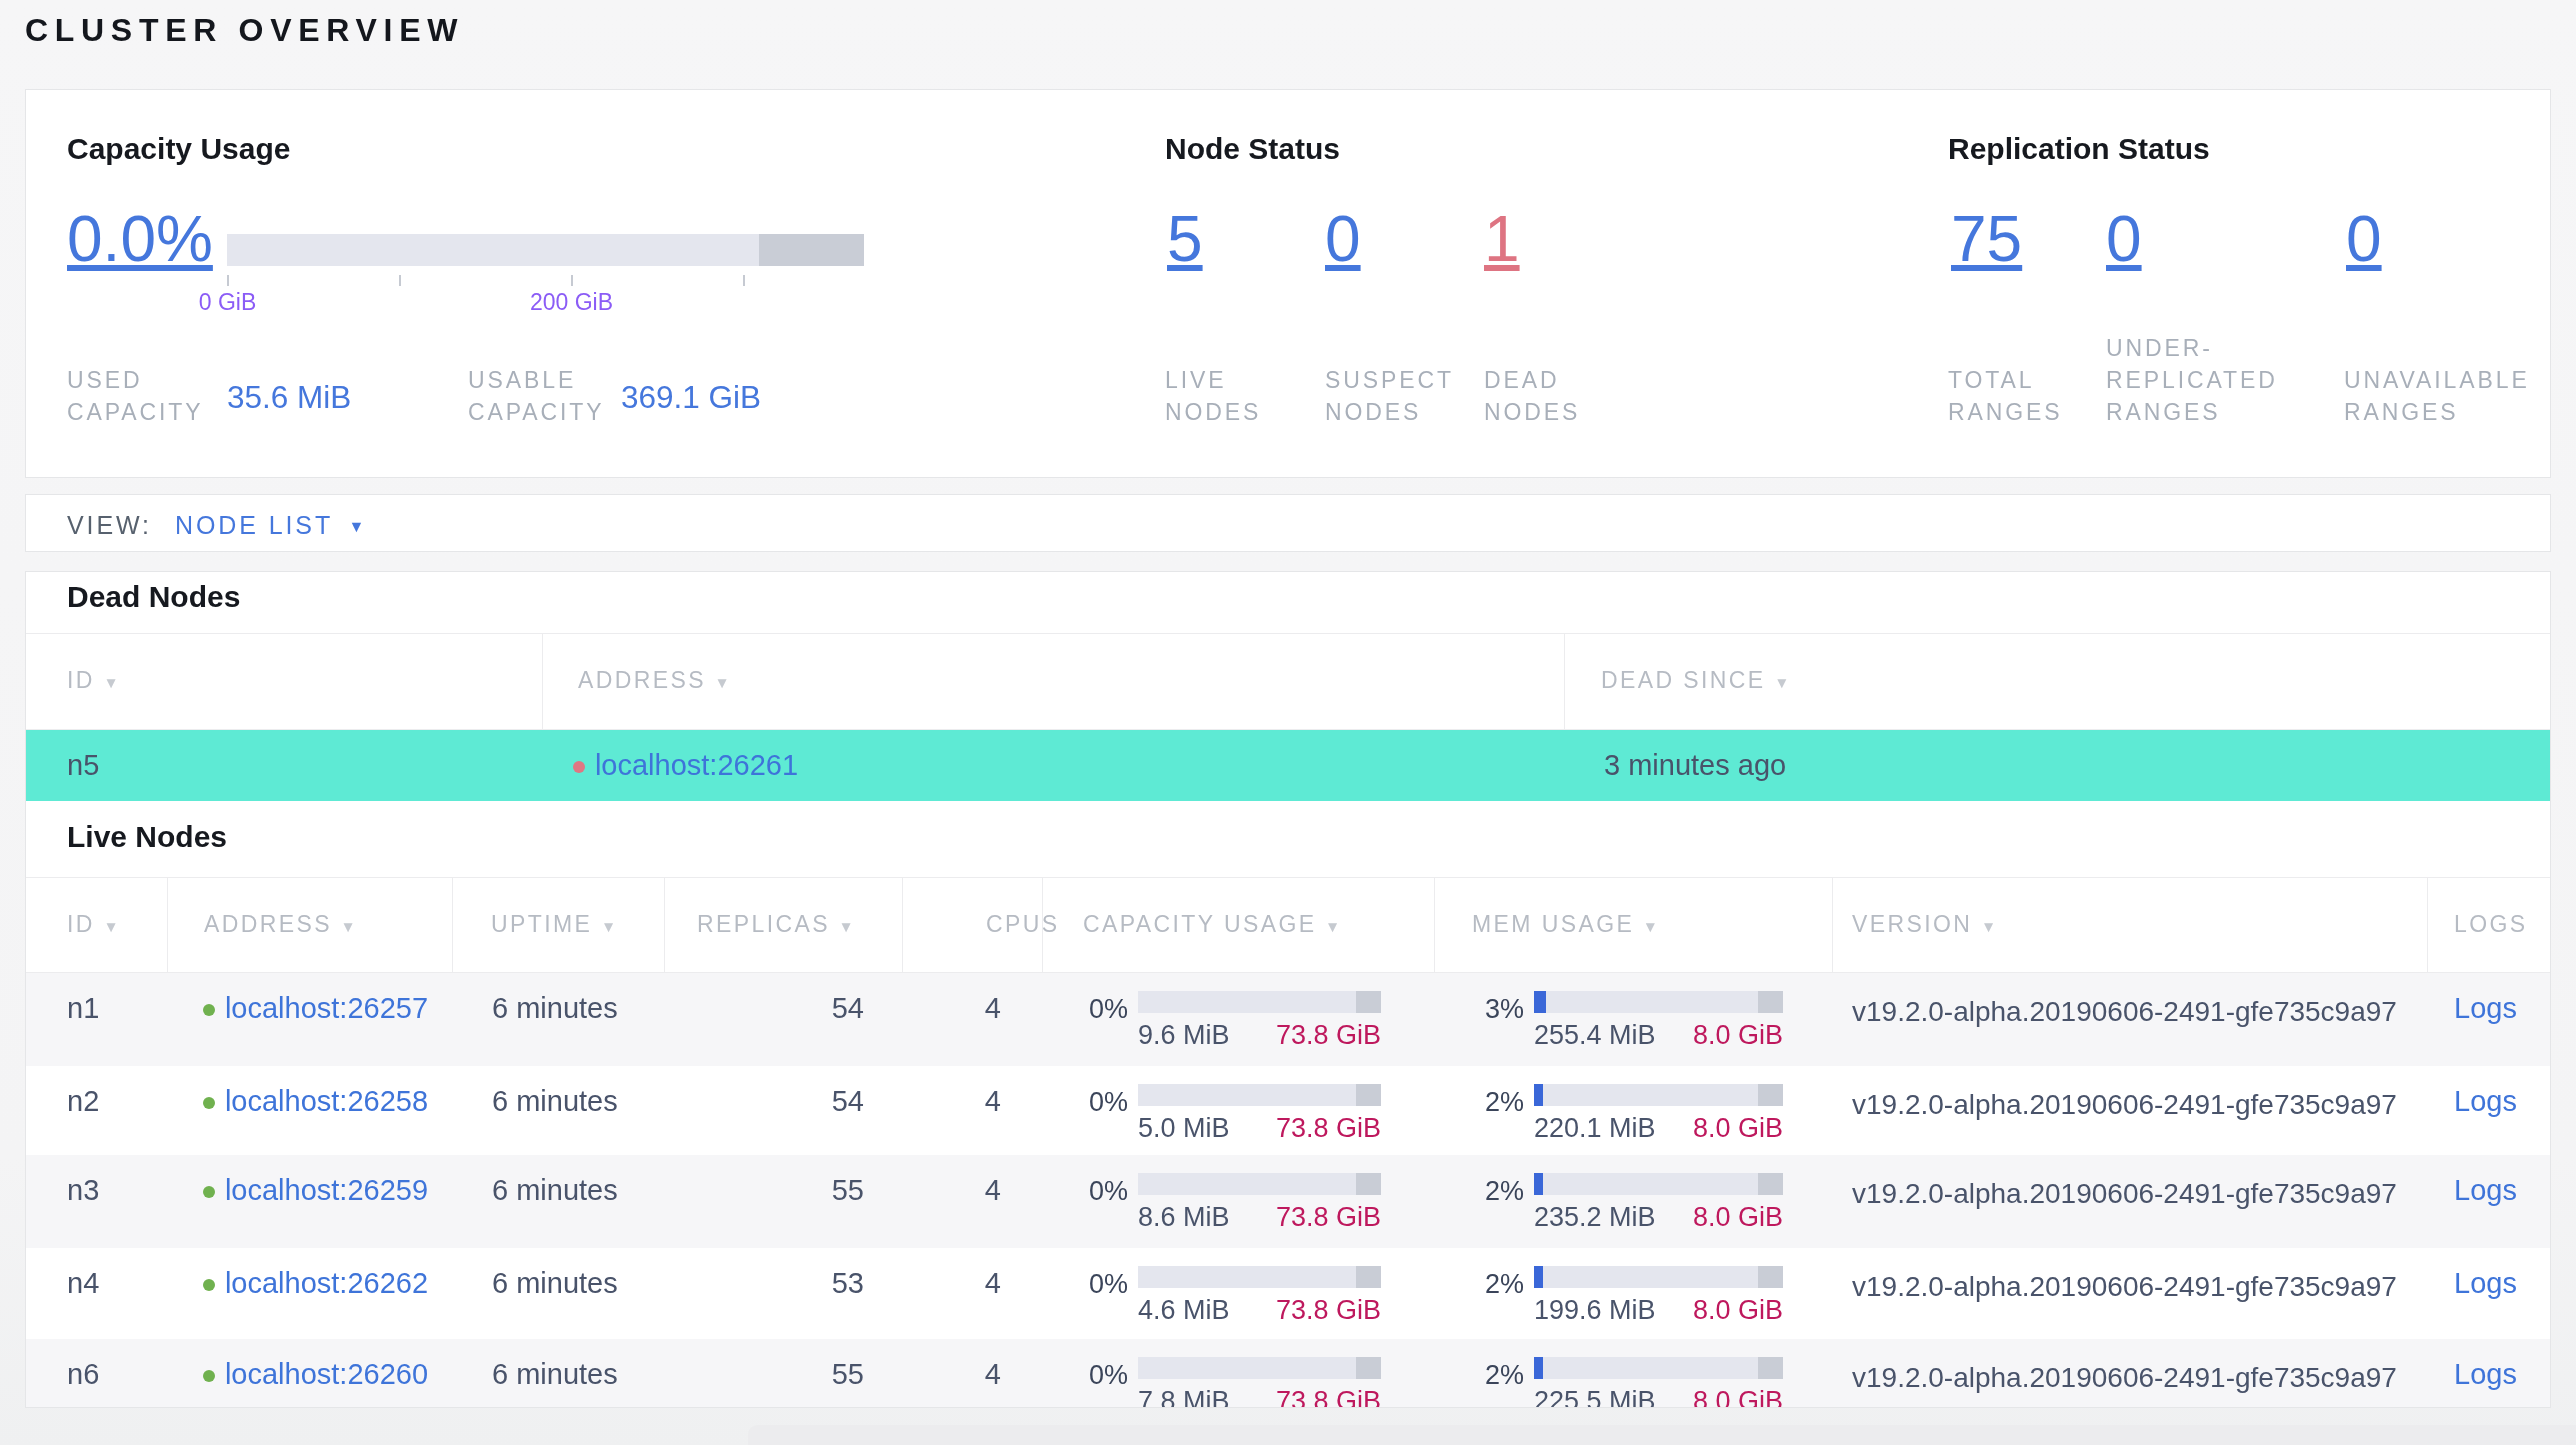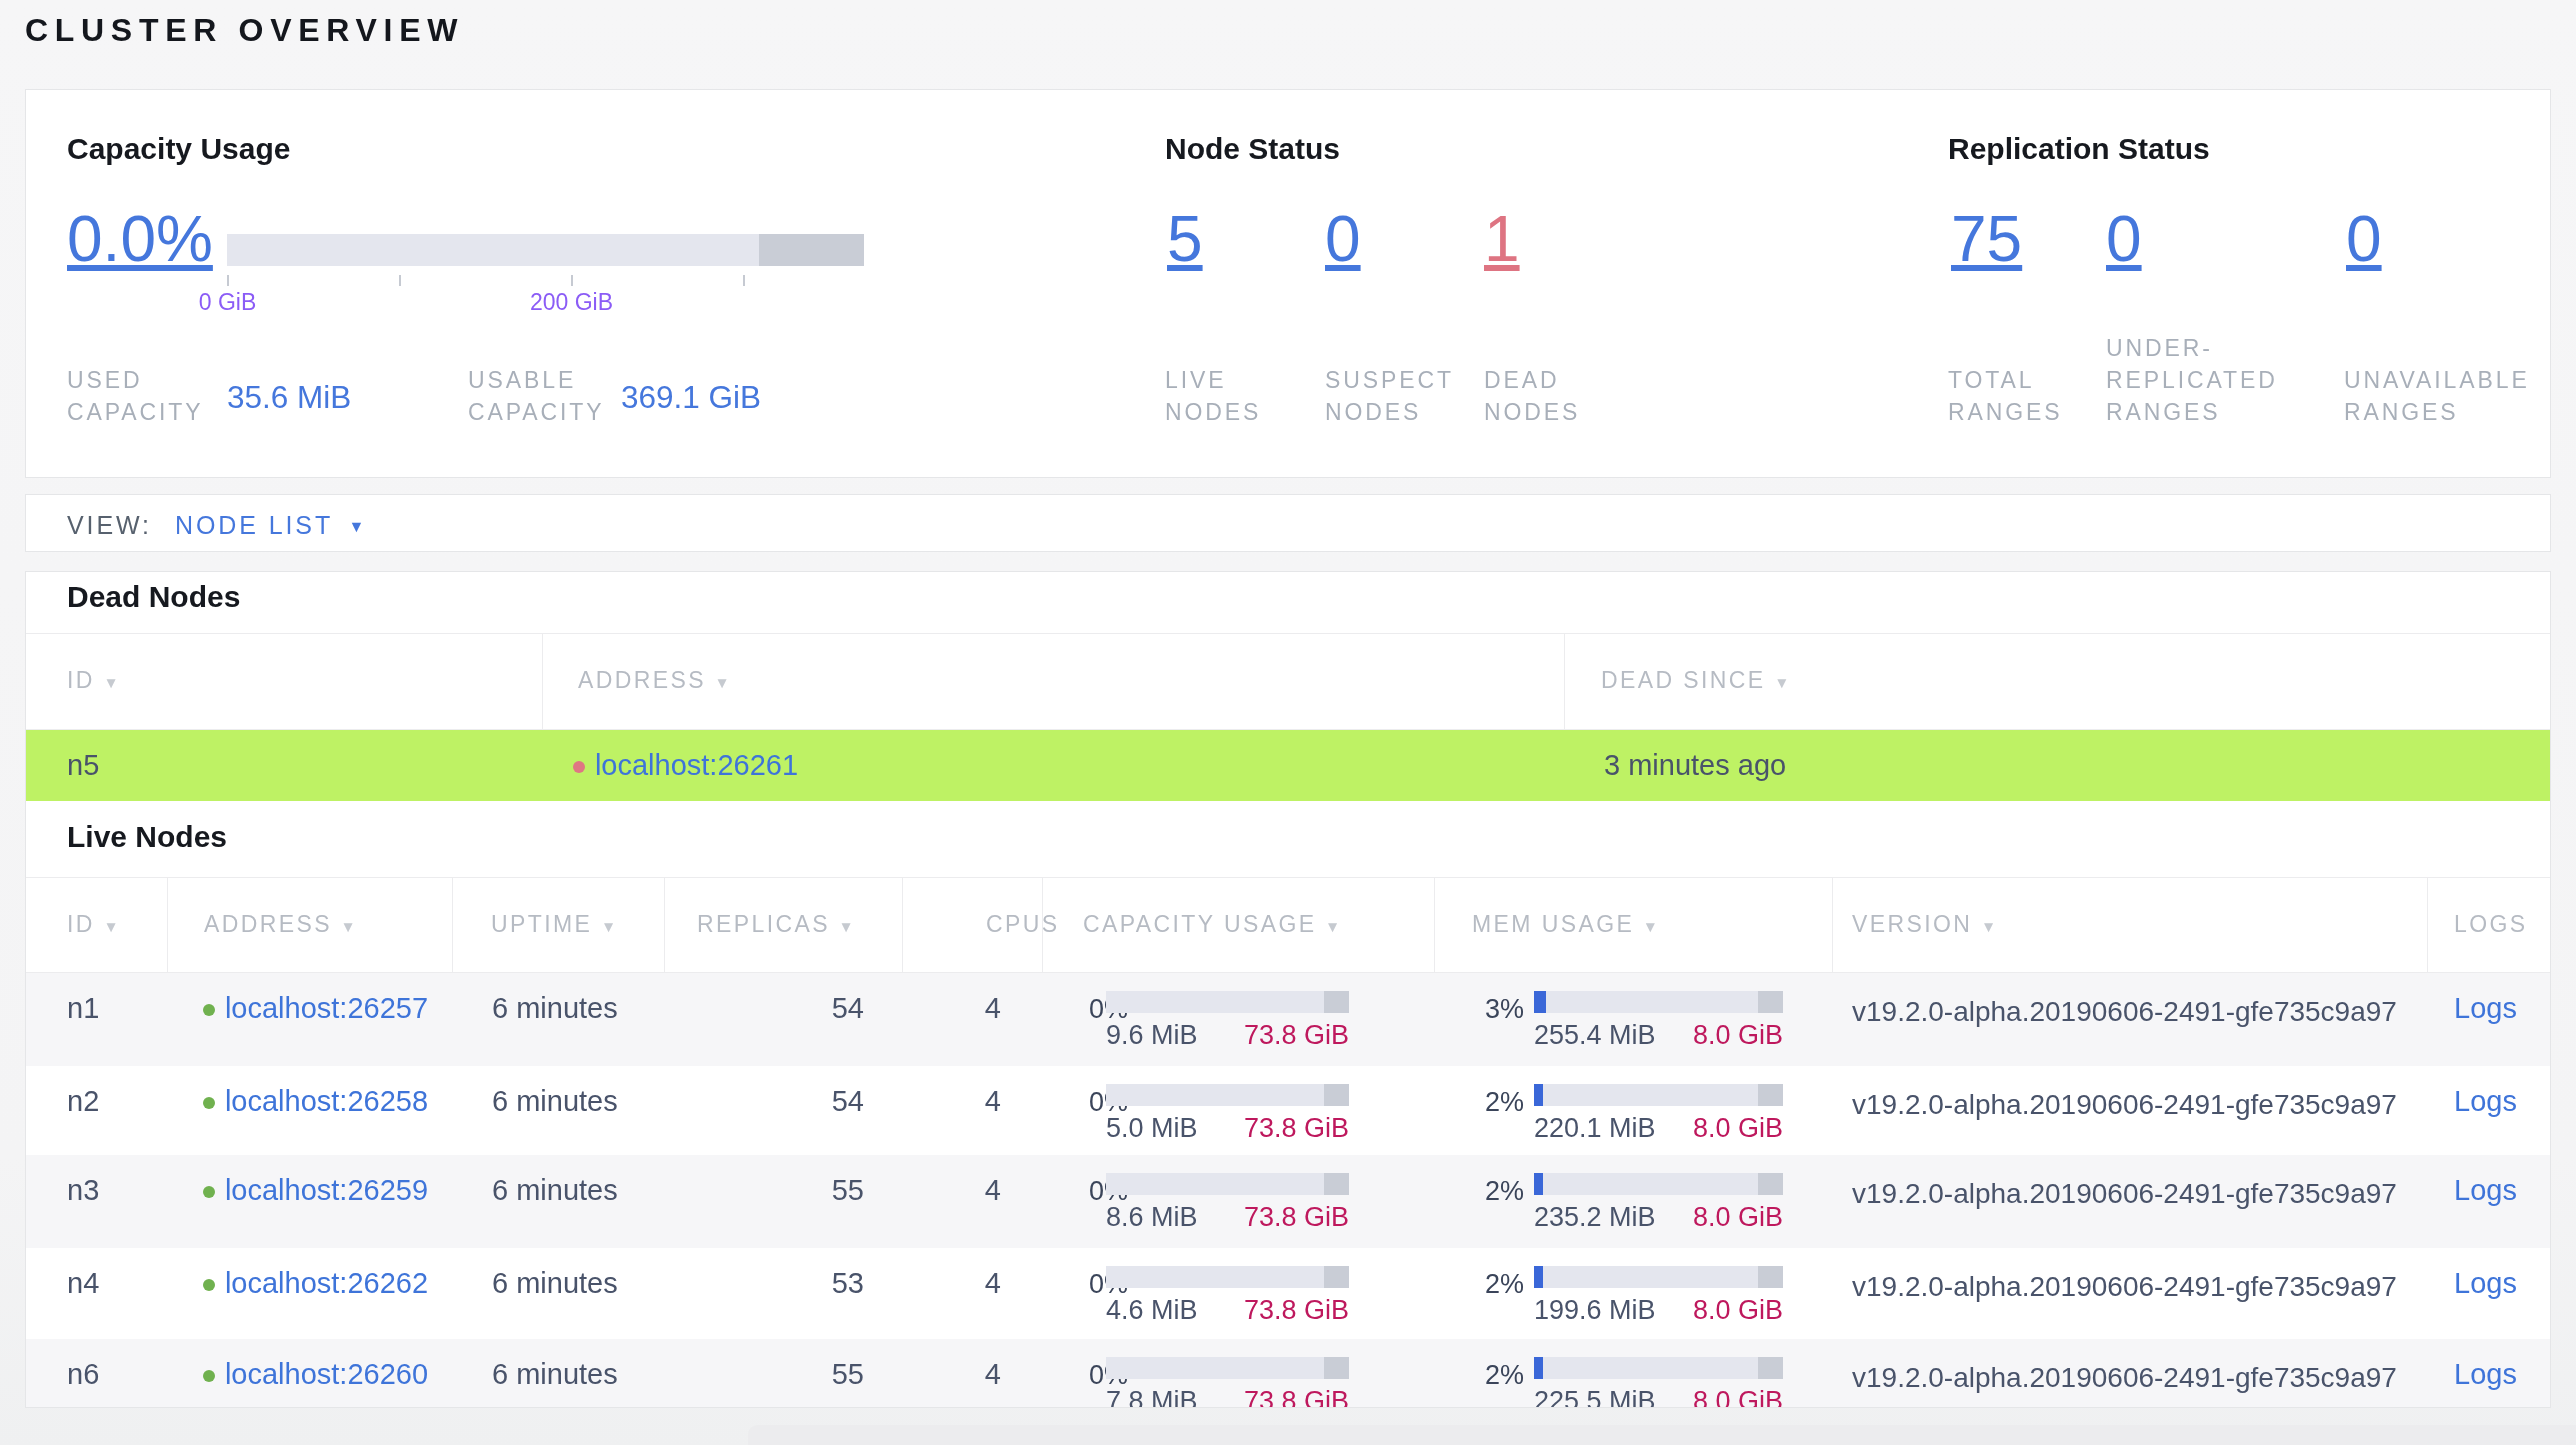--- a/index.html
+++ b/index.html
@@ -43,21 +43,21 @@
   .th.dead{top:95px;}
   .th.live{top:339px;}
 
   .cell{position:absolute;font-size:29px;color:#49536a;white-space:nowrap;}
   .link{color:var(--link);text-decoration:none;cursor:pointer;}
   .dot{display:inline-block;width:12.4px;height:12.4px;border-radius:50%;margin-right:9.5px;vertical-align:1.9px;}
   .dot.green{background:var(--green);}
   .dot.red{background:var(--reddot);}
 
   #dead-rows{position:absolute;left:0;right:0;top:158px;}
-  .drow{position:relative;height:71px;background:#bef264;}
+  .drow{position:relative;height:71px;background:#5eead4;}
 
   #live-rows{position:absolute;left:0;right:0;top:401px;}
   .lrow{position:relative;background:#ffffff;overflow:hidden;}
   .lrow.alt{background:#f6f6f8;}
 
   .c-id{left:41px;top:19px;}
   .c-addr{left:177px;top:19px;}
   .c-up{left:466px;top:19px;}
   .c-rep{right:1686px;top:19px;}
   .c-cpu{right:1549px;top:19px;}
@@ -65,21 +65,21 @@
   .c-logs{left:2428px;top:19px;}
 
   .pct{position:absolute;top:21px;width:133px;text-align:right;font-size:27px;color:#3b455a;}
   .minibar{position:absolute;top:18px;height:22px;background:var(--track);}
   .minibar .fill{position:absolute;left:0;top:0;bottom:0;background:var(--bfill);}
   .minibar .endcap{position:absolute;right:0;top:0;bottom:0;width:25px;background:var(--cap);}
   .vals{position:absolute;top:47px;display:flex;justify-content:space-between;font-size:27px;white-space:nowrap;}
   .vals .used{color:#49536a;}
   .vals .total{color:#be185d;}
   .cap-geom .pct{left:969px;}
-  .cap-geom .minibar,.cap-geom .vals{left:1080px;width:243px;}
+  .cap-geom .minibar,.cap-geom .vals{left:1112px;width:243px;}
   .mem-geom .pct{left:1365px;}
   .mem-geom .minibar,.mem-geom .vals{left:1508px;width:249px;}
 
   #bottom-strip{position:absolute;left:748px;right:0;top:1425px;height:20px;background:#ececee;border-radius:9.5px 0 0 0;}
 </style>
 </head>
 <body style="--blue: #4577dc; --link: #3e74d9; --red: #de7482; --reddot: #df7783; --green: #70b14f; --track: #e4e6ee; --cap: #c9cdd6; --bfill: #3a67d8;">
 
 <div class="page-title">CLUSTER OVERVIEW</div>
 

